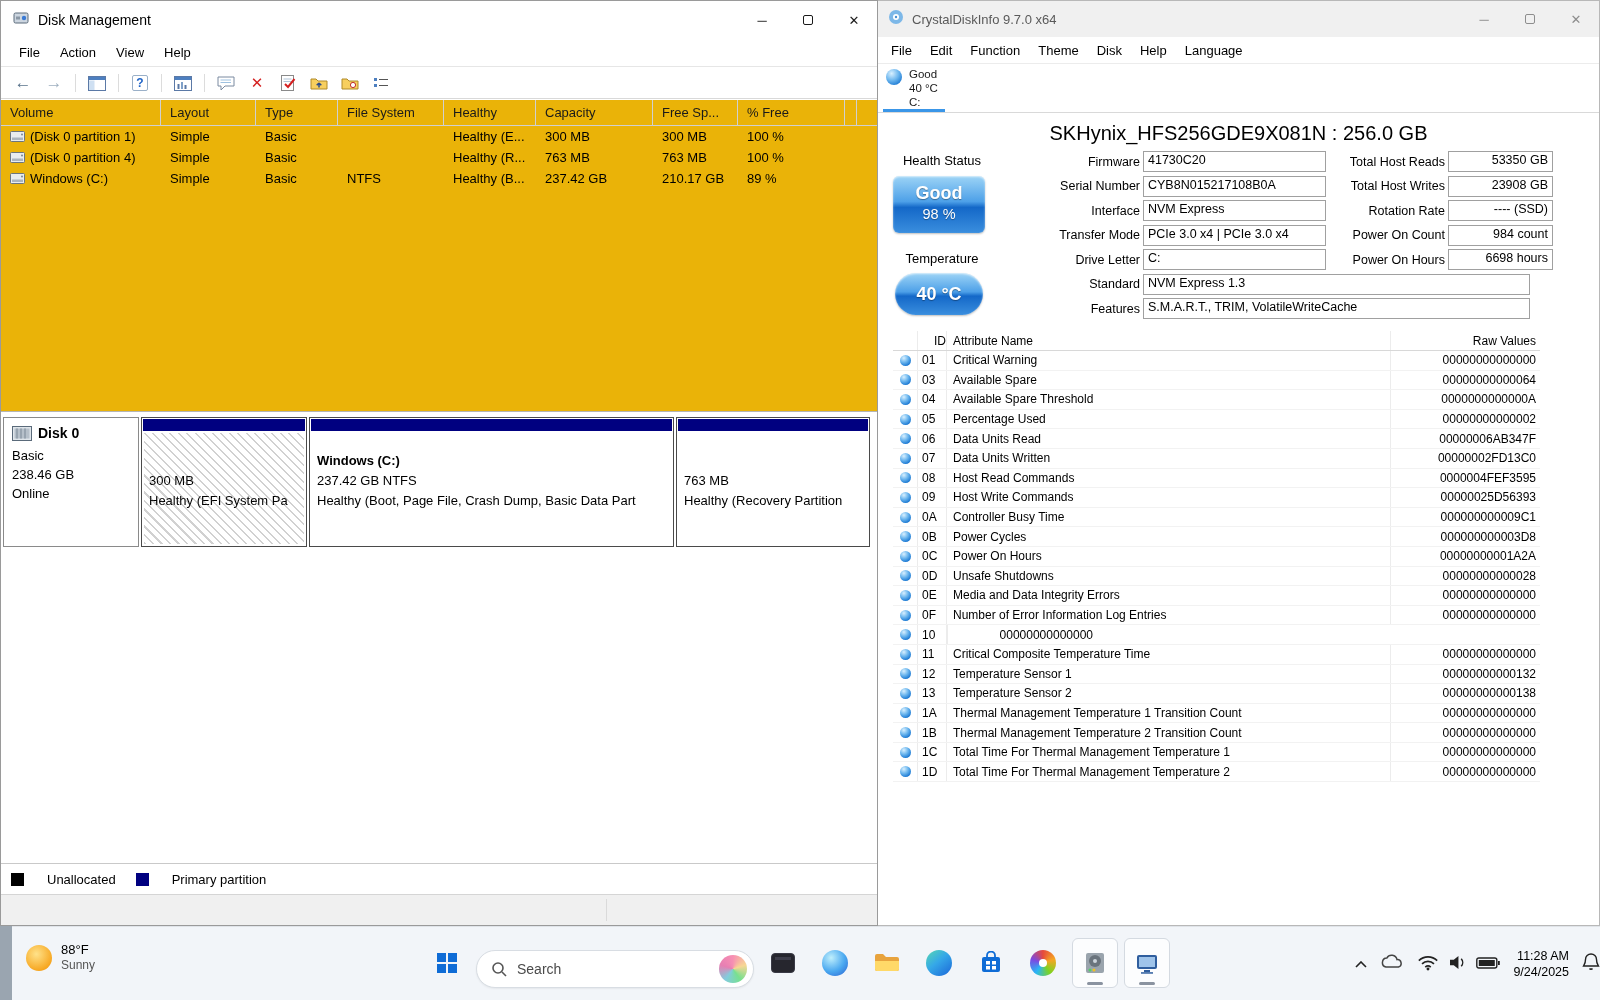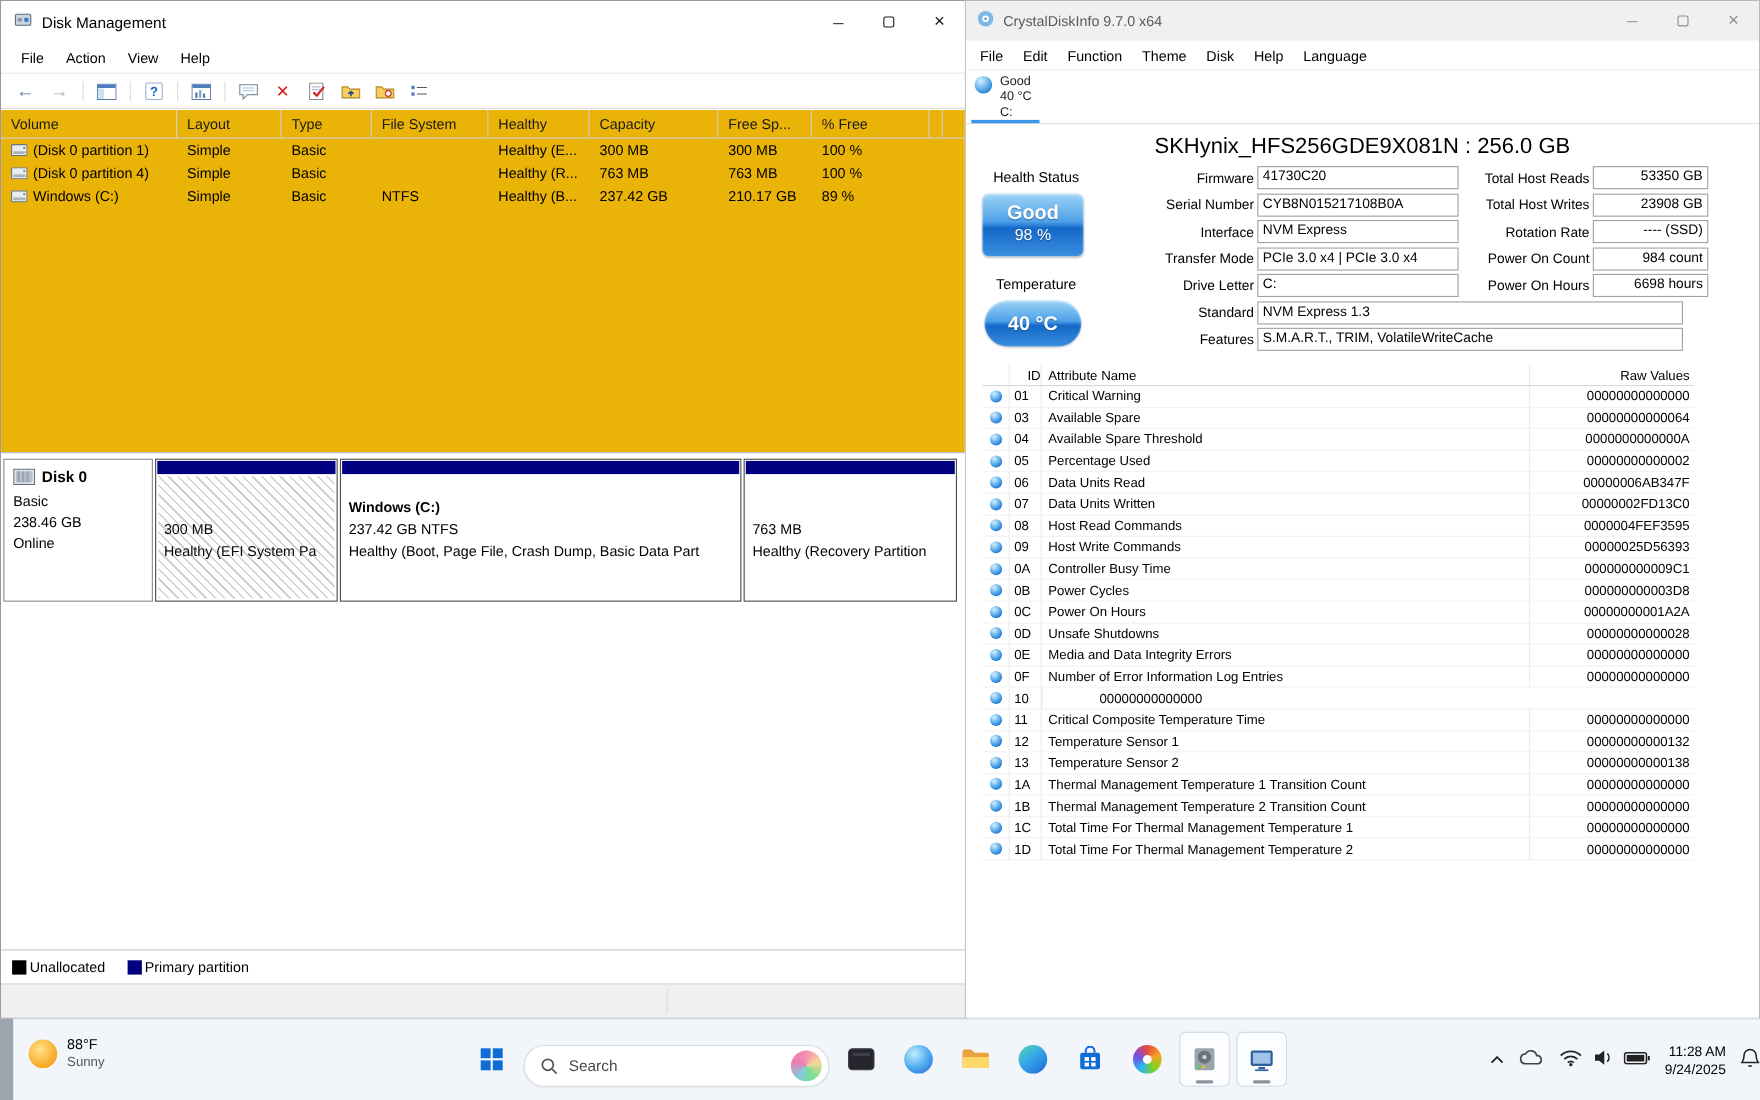--- a/index.html
+++ b/index.html
@@ -40,21 +40,21 @@
   .disk0-box { position:absolute; left:2px; top:5px; width:136px; height:130px; border:1px solid #8a8a8a; padding:6px 8px; font-size:13px; line-height:19px; background:#fff; }
   .disk0-head { display:flex; align-items:center; gap:6px; font-weight:bold; font-size:14px; margin-bottom:3px; }
   .part { position:absolute; top:5px; height:130px; border:1px solid #4a4a4a; background:#fff; }
   .part-bar { height:12px; margin:1px; background:#000080; }
   .part-body { position:absolute; left:7px; right:4px; top:33px; font-size:13px; line-height:20px; white-space:nowrap; overflow:hidden; }
   .part-name { font-weight:bold; height:20px; }
   .part-hatch { position:absolute; left:2px; right:2px; top:15px; bottom:2px;
     background:repeating-linear-gradient(45deg, rgba(90,90,90,.28) 0 1.5px, transparent 1.5px 6px); pointer-events:none; }
 
   .dm-legend { position:absolute; left:0; top:862px; right:0; height:31px; border-top:1px solid #c9c9c9; background:#fff; display:flex; align-items:center; gap:20px; padding-left:10px; font-size:13px; }
-  .legend-entry { display:flex; align-items:center; gap:3px; }
+  .legend-entry { display:flex; align-items:center; gap:23px; }
   .legend-sq { width:13px; height:13px; display:inline-block; }
   .sq-black { background:#000; } .sq-navy { background:#000080; }
   .dm-statusbar { position:absolute; left:0; top:893px; right:0; bottom:0; background:#f0f0f0; border-top:1px solid #d5d5d5; }
   .dm-statusbar .seg { position:absolute; left:605px; top:4px; width:270px; bottom:4px; border-left:1px solid #dadada; }
 
   
   .cdi-window { position:absolute; left:878px; top:0; width:722px; height:926px; background:#fff; border:1px solid #b8b8b8; border-left:none; }
   .cdi-titlebar { position:absolute; left:0; top:0; right:0; height:36px; background:#f0f0f0; display:flex; align-items:center; padding-left:10px; }
   .cdi-title { font-size:13px; color:#5a5a5a; margin-left:8px; }
   .cdi-menubar { position:absolute; left:0; top:36px; right:0; height:26px; display:flex; align-items:center; padding-left:4px; background:#fff; }

